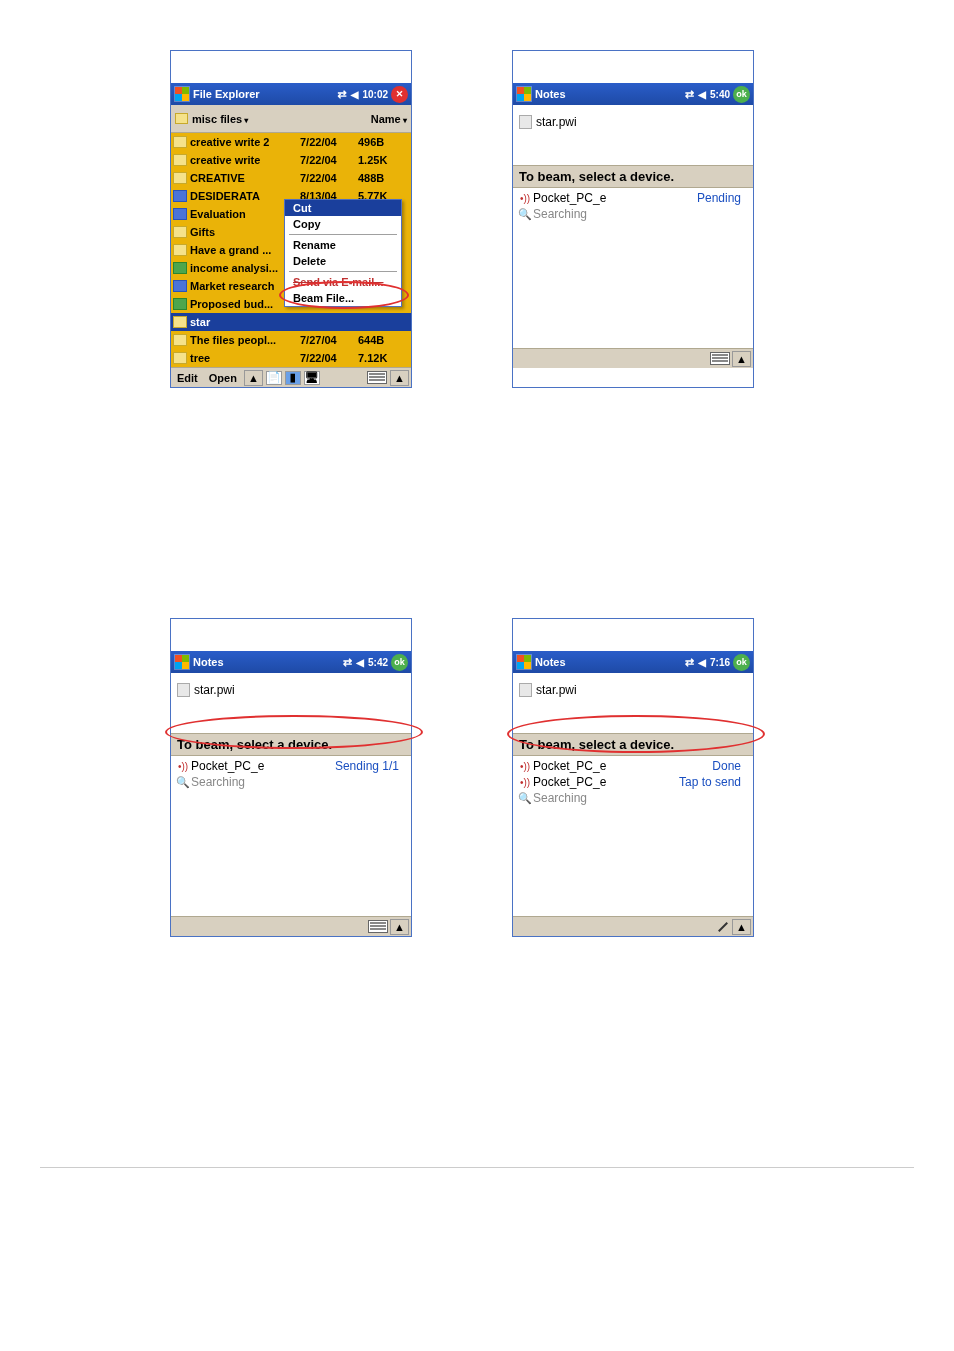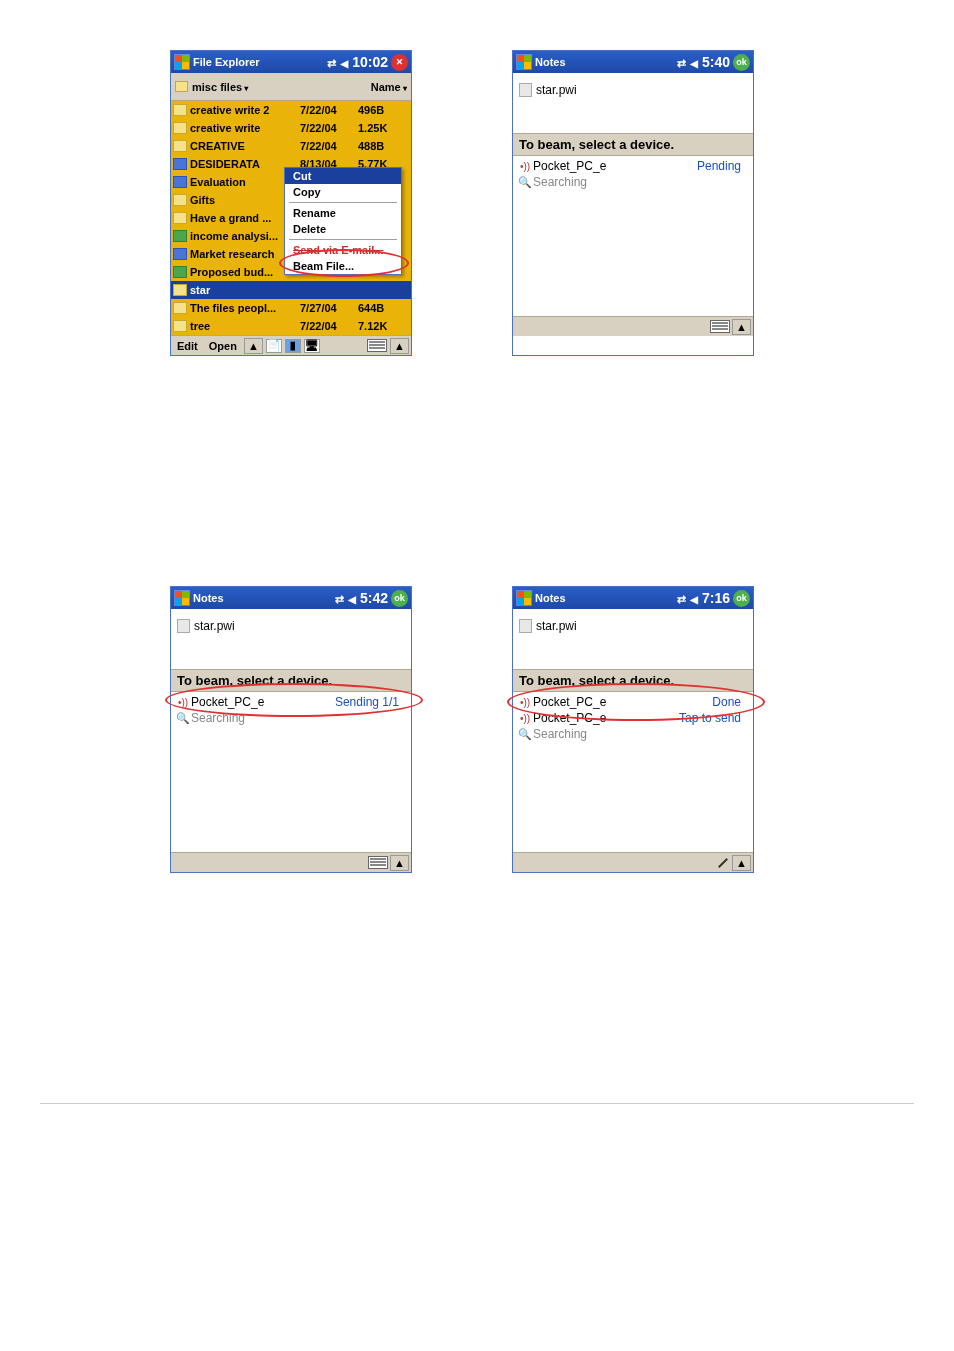--- a/index.html
+++ b/index.html
@@ -28,33 +28,34 @@
     border: 1px solid #4a72c4;
   }
   .titlebar {
     display: flex;
     align-items: center;
     background: linear-gradient(#2a5dc9, #1e4aa6);
     color: #fff;
     height: 22px;
     padding: 0 3px;
     font-weight: bold;
+    margin-top: 32px;
   }
   .titlebar .winlogo {
     width: 16px; height: 16px;
     margin-right: 3px;
     display: flex; flex-wrap: wrap;
     border: 1px solid rgba(255,255,255,.3);
   }
   .winlogo span { width:50%; height:50%; }
   .wl-r{background:#f25022;} .wl-g{background:#7fba00;}
   .wl-b{background:#00a4ef;} .wl-y{background:#ffb900;}
   .titlebar .title { flex: 0 0 auto; }
   .titlebar .spacer { flex: 1; }
-  .si { display:flex; align-items:center; gap:4px; margin-right:3px; font-size:14px; }
+  .si { display:flex; align-items:center; gap:4px; margin-right:3px; font-size:10px; }
   .si .conn::before { content:"⇄"; font-size:11px; }
   .si .vol::before { content:"◀"; font-size:10px; }
   .okbtn, .closebtn {
     width: 17px; height: 17px; border-radius: 50%;
     display:flex; align-items:center; justify-content:center;
     font-size: 9px; font-weight:bold;
   }
   .okbtn { background:#4daf4d; color:#fff; }
   .closebtn { background:#e03030; color:#fff; }
   .subbar {

